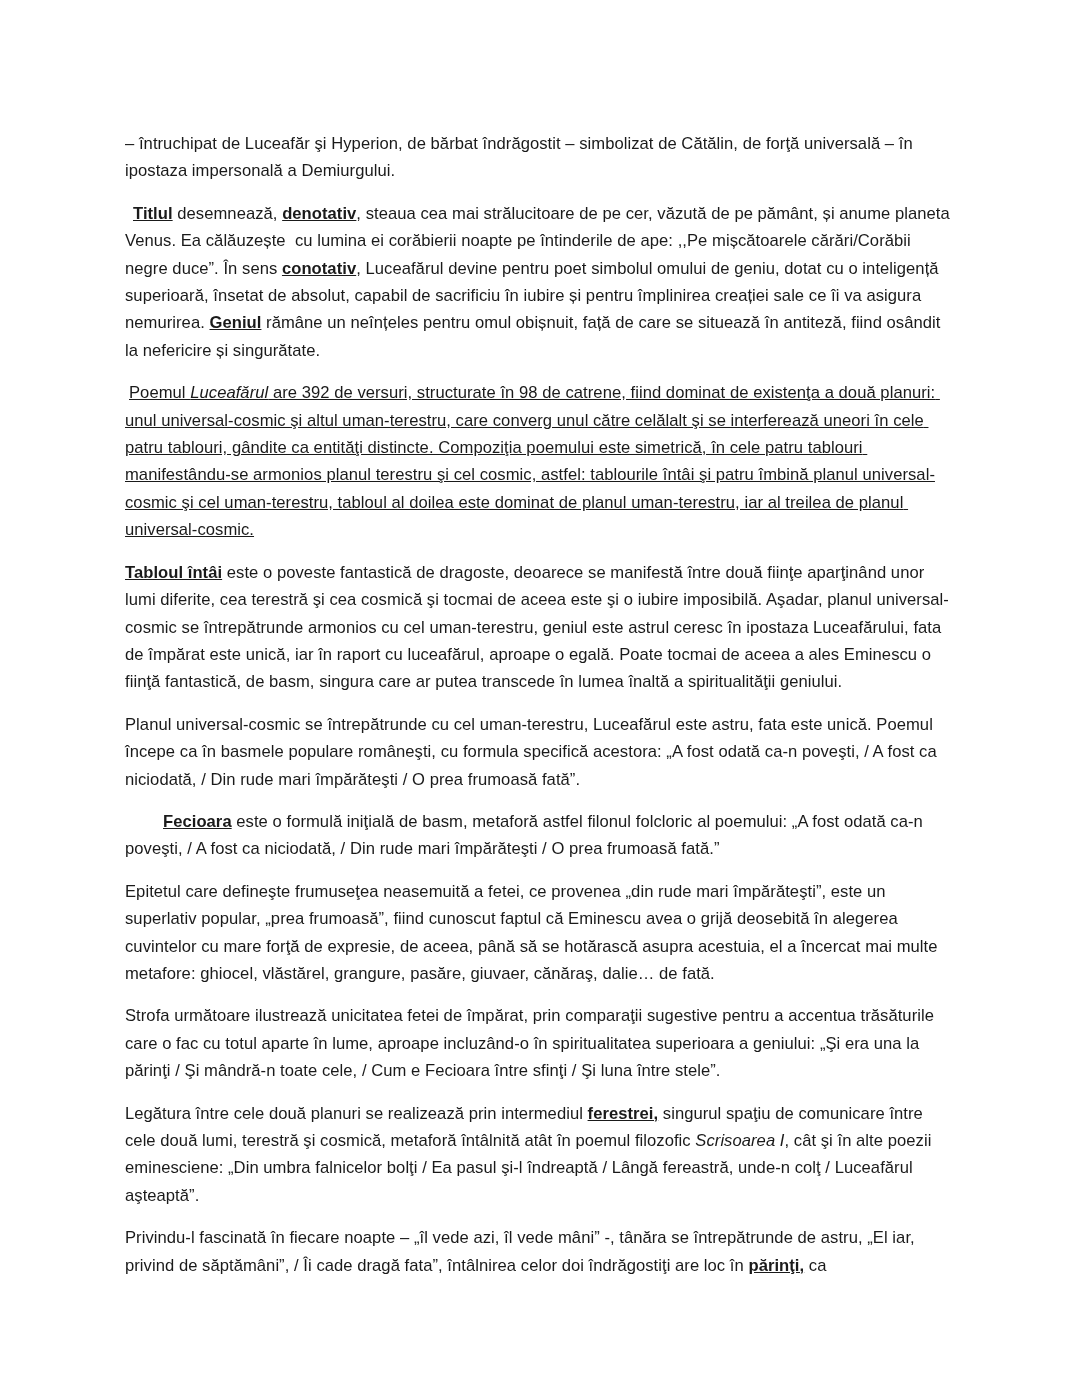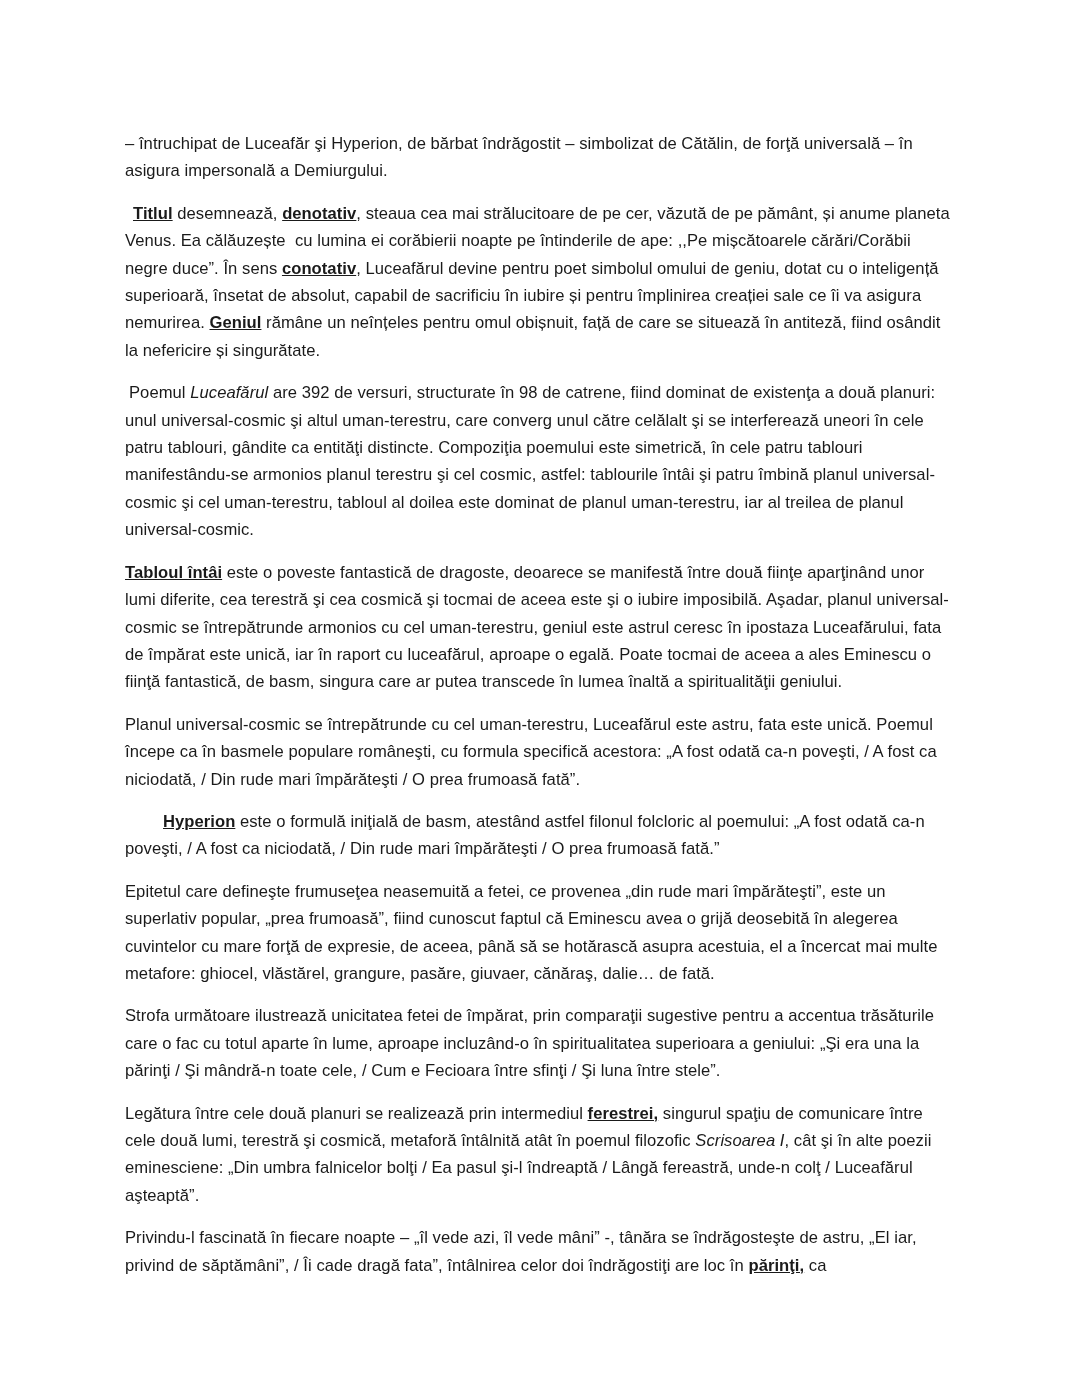--- a/index.html
+++ b/index.html
@@ -22,34 +22,34 @@
   .doc-body p {
     font-size: 16.6px;
     line-height: 27.4px;
     letter-spacing: 0.05px;
     margin-bottom: 15px;
     white-space: pre-wrap;
     text-align: left;
     color: #1a1a1a;
   }
   .doc-body p.indent-sm { text-indent: 8px; }
-  .doc-body p.indent-xs { text-indent: 4px; }
+  .doc-body p.indent-xs { text-indent: 4px; text-decoration: underline; }
   .doc-body p.indent-md { text-indent: 38px; }
   .doc-body strong { font-weight: bold; text-decoration: underline; }
   .doc-body em { font-style: italic; }
 </style>
 </head>
 <body>
 
 <main class="page">
   <div class="doc-body" id="doc-body">
-      <p class=""><span>– întruchipat de Luceafăr şi Hyperion, de bărbat îndrăgostit – simbolizat de Cătălin, de forţă universală – în asigura impersonală a Demiurgului.</span></p>
+      <p class=""><span>– întruchipat de Luceafăr şi Hyperion, de bărbat îndrăgostit – simbolizat de Cătălin, de forţă universală – în ipostaza impersonală a Demiurgului.</span></p>
       <p class="indent-sm"><strong>Titlul</strong><span> desemnează, </span><strong>denotativ</strong><span>, steaua cea mai strălucitoare de pe cer, văzută de pe pământ, și anume planeta Venus. Ea călăuzește  cu lumina ei corăbierii noapte pe întinderile de ape: ,,Pe mișcătoarele cărări/Corăbii negre duce”. În sens </span><strong>conotativ</strong><span>, Luceafărul devine pentru poet simbolul omului de geniu, dotat cu o inteligență superioară, însetat de absolut, capabil de sacrificiu în iubire și pentru împlinirea creației sale ce îi va asigura nemurirea. </span><strong>Geniul</strong><span> rămâne un neînțeles pentru omul obișnuit, față de care se situează în antiteză, fiind osândit la nefericire și singurătate.</span></p>
       <p class="indent-xs"><span>Poemul </span><em>Luceafărul</em><span> are 392 de versuri, structurate în 98 de catrene, fiind dominat de existenţa a două planuri: unul universal-cosmic şi altul uman-terestru, care converg unul către celălalt şi se interferează uneori în cele patru tablouri, gândite ca entităţi distincte. Compoziţia poemului este simetrică, în cele patru tablouri manifestându-se armonios planul terestru şi cel cosmic, astfel: tablourile întâi şi patru îmbină planul universal-cosmic şi cel uman-terestru, tabloul al doilea este dominat de planul uman-terestru, iar al treilea de planul universal-cosmic.</span></p>
       <p class=""><strong>Tabloul întâi</strong><span> este o poveste fantastică de dragoste, deoarece se manifestă între două fiinţe aparţinând unor lumi diferite, cea terestră şi cea cosmică şi tocmai de aceea este şi o iubire imposibilă. Aşadar, planul universal-cosmic se întrepătrunde armonios cu cel uman-terestru, geniul este astrul ceresc în ipostaza Luceafărului, fata de împărat este unică, iar în raport cu luceafărul, aproape o egală. Poate tocmai de aceea a ales Eminescu o fiinţă fantastică, de basm, singura care ar putea transcede în lumea înaltă a spiritualităţii geniului.</span></p>
       <p class=""><span>Planul universal-cosmic se întrepătrunde cu cel uman-terestru, Luceafărul este astru, fata este unică. Poemul începe ca în basmele populare româneşti, cu formula specifică acestora: „A fost odată ca-n poveşti, / A fost ca niciodată, / Din rude mari împărăteşti / O prea frumoasă fată”.</span></p>
-      <p class="indent-md"><strong>Hyperion</strong><span> este o formulă iniţială de basm, atestând astfel filonul folcloric al poemului: „A fost odată ca-n poveşti, / A fost ca niciodată, / Din rude mari împărăteşti / O prea frumoasă fată.”</span></p>
+      <p class="indent-md"><strong>Fecioara</strong><span> este o formulă iniţială de basm, metaforă astfel filonul folcloric al poemului: „A fost odată ca-n poveşti, / A fost ca niciodată, / Din rude mari împărăteşti / O prea frumoasă fată.”</span></p>
       <p class=""><span>Epitetul care defineşte frumuseţea neasemuită a fetei, ce provenea „din rude mari împărăteşti”, este un superlativ popular, „prea frumoasă”, fiind cunoscut faptul că Eminescu avea o grijă deosebită în alegerea cuvintelor cu mare forţă de expresie, de aceea, până să se hotărască asupra acestuia, el a încercat mai multe metafore: ghiocel, vlăstărel, grangure, pasăre, giuvaer, cănăraş, dalie… de fată.</span></p>
       <p class=""><span>Strofa următoare ilustrează unicitatea fetei de împărat, prin comparaţii sugestive pentru a accentua trăsăturile care o fac cu totul aparte în lume, aproape incluzând-o în spiritualitatea superioara a geniului: „Şi era una la părinţi / Şi mândră-n toate cele, / Cum e Fecioara între sfinţi / Şi luna între stele”.</span></p>
       <p class=""><span>Legătura între cele două planuri se realizează prin intermediul </span><strong>ferestrei,</strong><span> singurul spaţiu de comunicare între cele două lumi, terestră şi cosmică, metaforă întâlnită atât în poemul filozofic </span><em>Scrisoarea I</em><span>, cât şi în alte poezii eminesciene: „Din umbra falnicelor bolţi / Ea pasul şi-l îndreaptă / Lângă fereastră, unde-n colţ / Luceafărul aşteaptă”.</span></p>
-      <p class=""><span>Privindu-l fascinată în fiecare noapte – „îl vede azi, îl vede mâni” -, tânăra se îndrăgosteşte de astru, „El iar, privind de săptămâni”, / Îi cade dragă fata”, întâlnirea celor doi îndrăgostiţi are loc în </span><strong>părinţi,</strong><span> ca</span></p>
+      <p class=""><span>Privindu-l fascinată în fiecare noapte – „îl vede azi, îl vede mâni” -, tânăra se întrepătrunde de astru, „El iar, privind de săptămâni”, / Îi cade dragă fata”, întâlnirea celor doi îndrăgostiţi are loc în </span><strong>părinţi,</strong><span> ca</span></p>
     </div>
 </main>
 
 </body></html>

